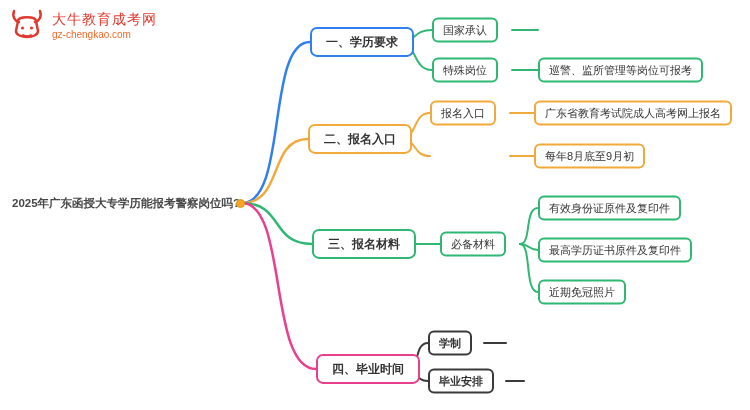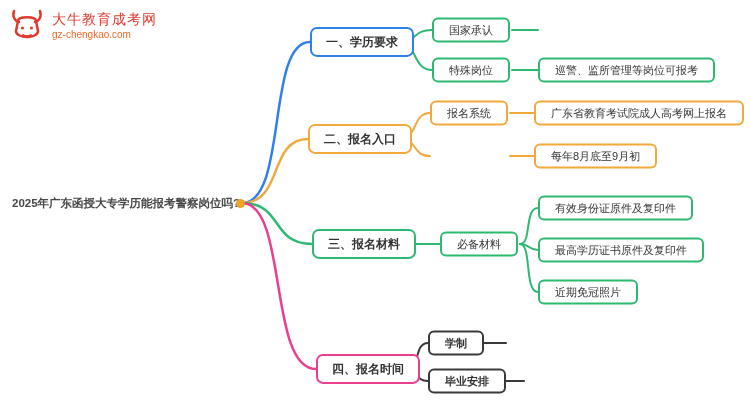--- a/index.html
+++ b/index.html
@@ -3,21 +3,21 @@
 <meta charset="utf-8">
 <style>
   html,body{margin:0;padding:0;}
   body{font-family:"Liberation Sans","DejaVu Sans",sans-serif;background:#fff;}
   .stage{position:relative;width:750px;height:410px;background:#fff;overflow:hidden;}
   .wires{position:absolute;left:0;top:0;width:750px;height:410px;}
   .wires path{fill:none;stroke-linecap:round;}
   .node{
     position:absolute;transform:translateY(-50%);
     background:#fff;border:2px solid #999;border-radius:6px;
-    padding:3px 15px;font-size:11px;line-height:1.35;color:#333;
+    padding:3px 9px;font-size:11px;line-height:1.35;color:#333;
     white-space:nowrap;box-sizing:border-box;
   }
   .branch{font-size:12px;font-weight:700;padding:5px 14px;border-radius:7px;}
   .n-blue{border-color:#2f80ed;}
   .n-orange{border-color:#f2a93b;}
   .n-green{border-color:#2eb872;}
   .n-pink{border-color:#ea3e8e;}
   .n-dark{border-color:#3a3a3a;font-weight:bold;}
   .root-label{
     position:absolute;left:12px;top:203px;transform:translateY(-50%);
@@ -81,27 +81,27 @@
 
   <div class="root-label">2025年广东函授大专学历能报考警察岗位吗?</div>
   <div class="root-dot"></div>
 
   <div class="node branch n-blue" style="left:310px;top:42px">一、学历要求</div>
   <div class="node n-green" style="left:432px;top:30px">国家承认</div>
   <div class="node n-green" style="left:432px;top:70px">特殊岗位</div>
   <div class="node n-green" style="left:538px;top:70px">巡警、监所管理等岗位可报考</div>
 
   <div class="node branch n-orange" style="left:308px;top:139px">二、报名入口</div>
-  <div class="node n-orange" style="left:430px;top:113px">报名系统</div>
+  <div class="node n-orange" style="left:430px;top:113px">报名入口</div>
   <div class="node n-orange" style="left:534px;top:113px">广东省教育考试院成人高考网上报名</div>
   <div class="node n-orange" style="left:534px;top:156px">每年8月底至9月初</div>
 
   <div class="node branch n-green" style="left:312px;top:244px">三、报名材料</div>
   <div class="node n-green" style="left:440px;top:244px">必备材料</div>
   <div class="node n-green" style="left:538px;top:208px">有效身份证原件及复印件</div>
   <div class="node n-green" style="left:538px;top:250px">最高学历证书原件及复印件</div>
   <div class="node n-green" style="left:538px;top:292px">近期免冠照片</div>
 
-  <div class="node branch n-pink" style="left:316px;top:369px">四、报名时间</div>
+  <div class="node branch n-pink" style="left:316px;top:369px">四、毕业时间</div>
   <div class="node n-dark" style="left:428px;top:343px">学制</div>
   <div class="node n-dark" style="left:428px;top:381px">毕业安排</div>
 
 </div>
 
 </body></html>

